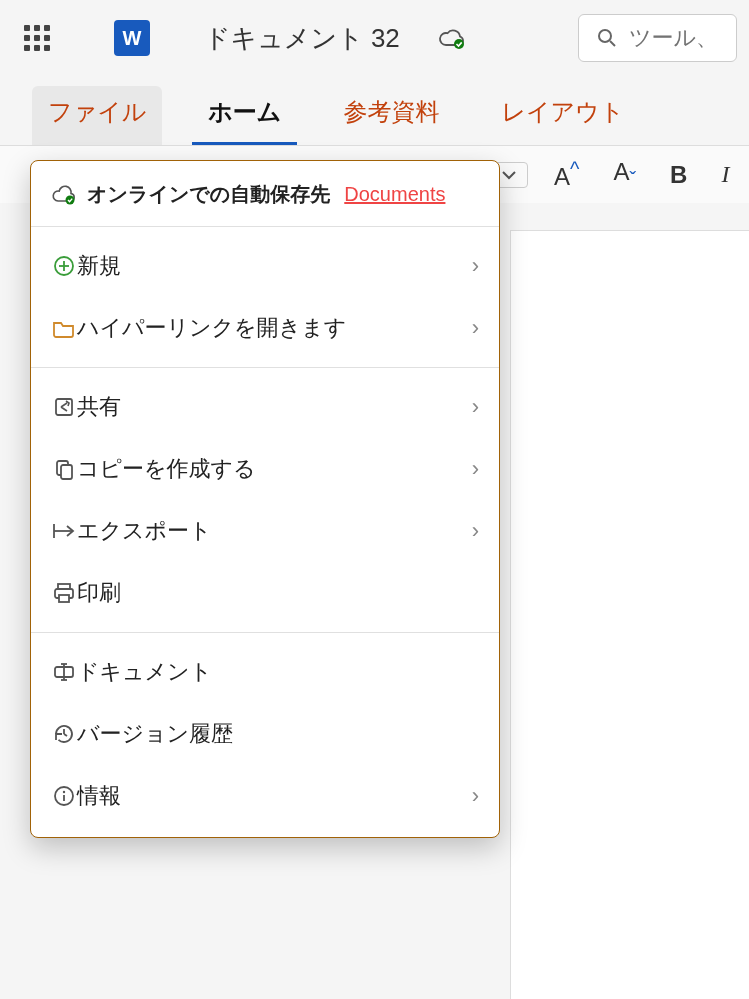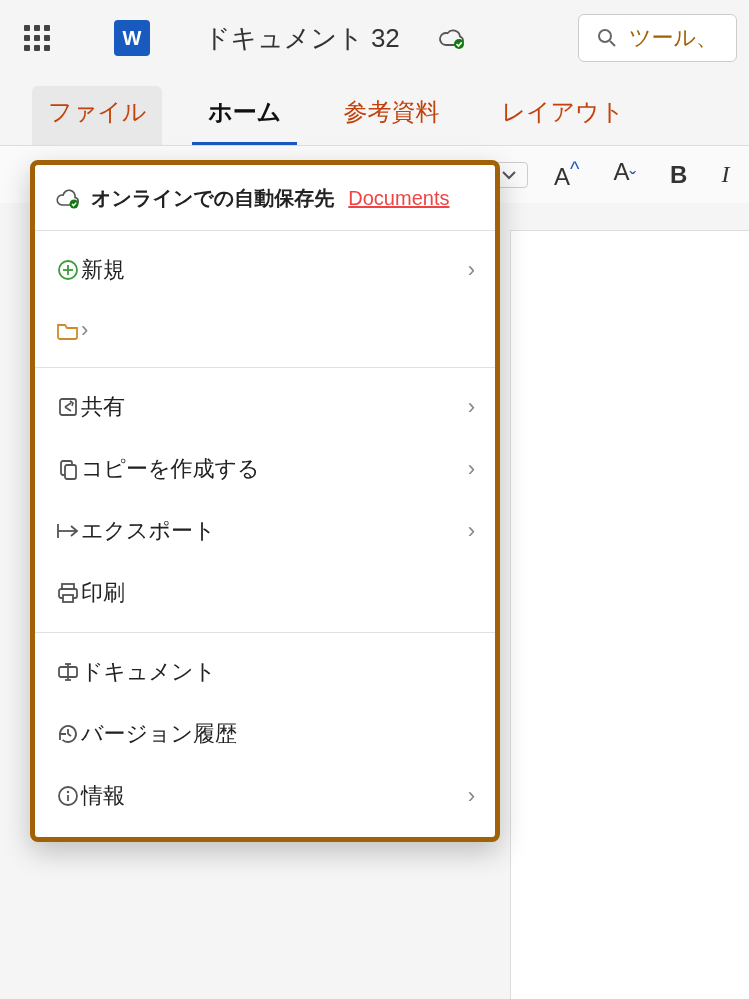--- a/index.html
+++ b/index.html
@@ -43,21 +43,21 @@
   }
   .cloud-icon { margin-left: 14px; color: #107C10; }
   .search-box {
     margin-left: auto;
     border: 1px solid #ccc;
     border-radius: 6px;
     padding: 8px 18px;
     display: flex; align-items: center; gap: 12px;
     background: #fff;
     font-size: 22px;
-    color: #a16207;
+    color: #737373;
   }
 
   .ribbon-tabs {
     display: flex;
     gap: 30px;
     padding: 14px 20px 0 32px;
     font-size: 24px;
     border-bottom: 1px solid #ddd;
     background: #f5f5f5;
   }
@@ -96,21 +96,21 @@
   .fmt.bold { font-weight: 800; }
   .fmt.italic { font-style: italic; font-family: Georgia, serif; }
   .fmt.aup, .fmt.adown { position: relative; }
 
   .file-menu {
     position: absolute;
     top: 160px;
     left: 30px;
     width: 470px;
     background: #ffffff;
-    border: 5px solid #a16207;
+    border: 1px solid #a16207;
     border-radius: 8px;
     box-shadow: 0 10px 28px rgba(0,0,0,0.22);
     padding: 6px 0;
     font-size: 22px;
   }
   .file-menu .section { padding: 4px 0; }
   .file-menu hr { border: none; border-top: 1px solid #e0e0e0; margin: 4px 0; }
   .autosave-row {
     display: flex; align-items: center; gap: 10px;
     padding: 14px 20px;
@@ -234,20 +234,21 @@
       </span>
       <span class="mi-label">新規</span>
       <span class="chev">›</span>
     </div>
     <div class="menu-item">
       <span class="mi-icon">
         <svg width="24" height="20" viewBox="0 0 24 20">
             <path d="M2 5 h7 l2 3 h10 v9 a2 2 0 0 1 -2 2 H4 a2 2 0 0 1 -2 -2 z" fill="none" stroke="#d08a2c" stroke-width="1.8"></path>
           </svg>
       </span>
+      <span class="mi-label">ハイパーリンクを開きます</span>
       <span class="chev">›</span>
     </div>
   </div>
 
   <hr>
 
   <div class="section">
     <div class="menu-item">
       <span class="mi-icon">
         <svg width="22" height="22" viewBox="0 0 22 22">

